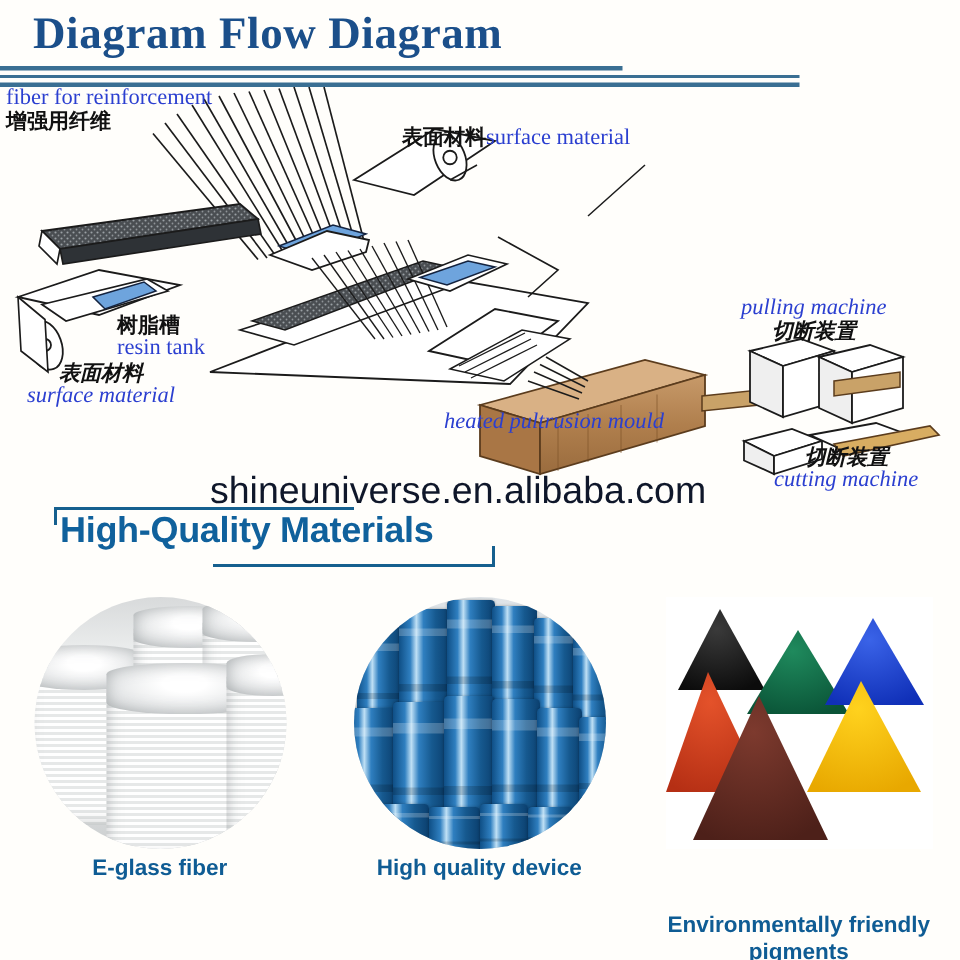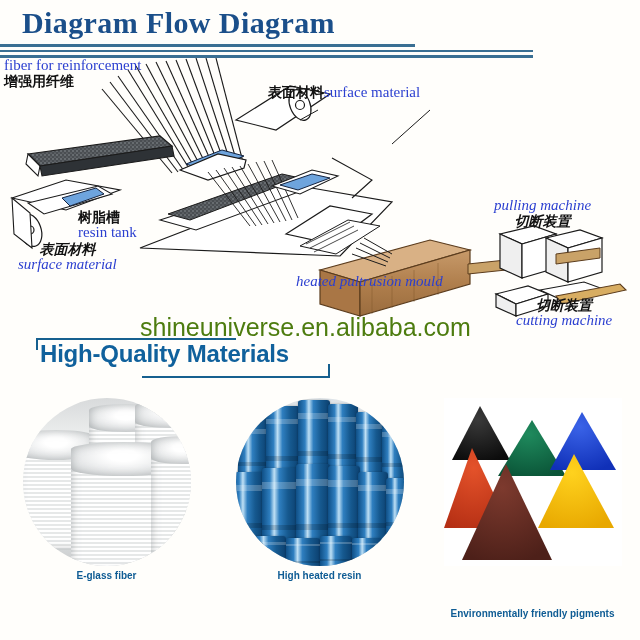--- a/index.html
+++ b/index.html
@@ -30,21 +30,21 @@
 
   .lbl { position:absolute; white-space:nowrap; line-height:1.05; }
   .lbl .cn { font-family:"DejaVu Sans", sans-serif; font-size:14px; color:#111; font-weight:bold; }
   .lbl .en { font-family:"Liberation Serif", serif; font-size:15px; color:#2b3fd0; }
   .lbl.center { text-align:center;font-style:italic; }
 
   
   .watermark {
     position:absolute; left:140px; top:313px;
     font-family:"Liberation Sans", sans-serif;
-    font-size:25px; color:#4d7c0f; letter-spacing:0px;
+    font-size:25px; color:#0f172a; letter-spacing:0px;
     white-space:nowrap;
   }
 
   
   .section { position:absolute; left:14px; top:336px; width:320px; height:46px;text-align:right; }
   .section-title {
     position:absolute; left:26px; top:4px;
     font-size:24px; font-weight:bold; color:#10619c;
     letter-spacing:-0.2px; white-space:nowrap;
   }
@@ -63,21 +63,21 @@
 
   .circle {
     position:absolute; left:50%; top:2px; transform:translateX(-50%);
     width:168px; height:168px; border-radius:50%; overflow:hidden;
   }
   .sq { position:absolute; left:50%; top:2px; transform:translateX(-50%);
         width:178px; height:168px; overflow:hidden; }
 
   .cap {
     position:absolute; left:0; right:0; top:174px;
-    text-align:center; font-size:10px; font-weight:bold;
+    text-align:center; font-size:15px; font-weight:bold;
     color:#0f5c94; line-height:1.18;
   }
   .cap.two { top:168px;margin-top:44px; }
 
   
   .fiber { width:100%; height:100%;
     background:
       linear-gradient(100deg, rgba(255,255,255,0) 60%, rgba(140,140,140,.25) 100%),
       linear-gradient(180deg,#d8dadb 0%, #eceeee 22%, #fafbfb 48%, #e4e6e7 74%, #c9cccd 100%);
     position:relative; }
@@ -336,21 +336,21 @@
           <div class="drum" style="left:92px; top:68px; width:32px; height:80px;"></div>
           <div class="drum" style="left:122px;top:74px; width:30px; height:72px;"></div>
           <div class="drum" style="left:150px;top:80px; width:26px; height:62px;"></div>
 
           <div class="drum" style="left:16px; top:138px; width:34px; height:34px;"></div>
           <div class="drum" style="left:50px; top:140px; width:34px; height:32px;"></div>
           <div class="drum" style="left:84px; top:138px; width:32px; height:32px;"></div>
           <div class="drum" style="left:116px;top:140px; width:30px; height:28px;"></div>
         </div>
       </div>
-      <div class="cap">High heated resin</div>
+      <div class="cap">High quality device</div>
     </div>
 
     <div class="cell cell-3">
       <div class="sq">
         <div class="pig">
           <svg width="178" height="168" viewBox="0 0 178 168">
             <defs>
               <radialGradient id="pk" cx="45%" cy="25%" r="80%">
                 <stop offset="0%" stop-color="#3a3a3a"></stop>
                   <stop offset="100%" stop-color="#0c0c0c"></stop>

